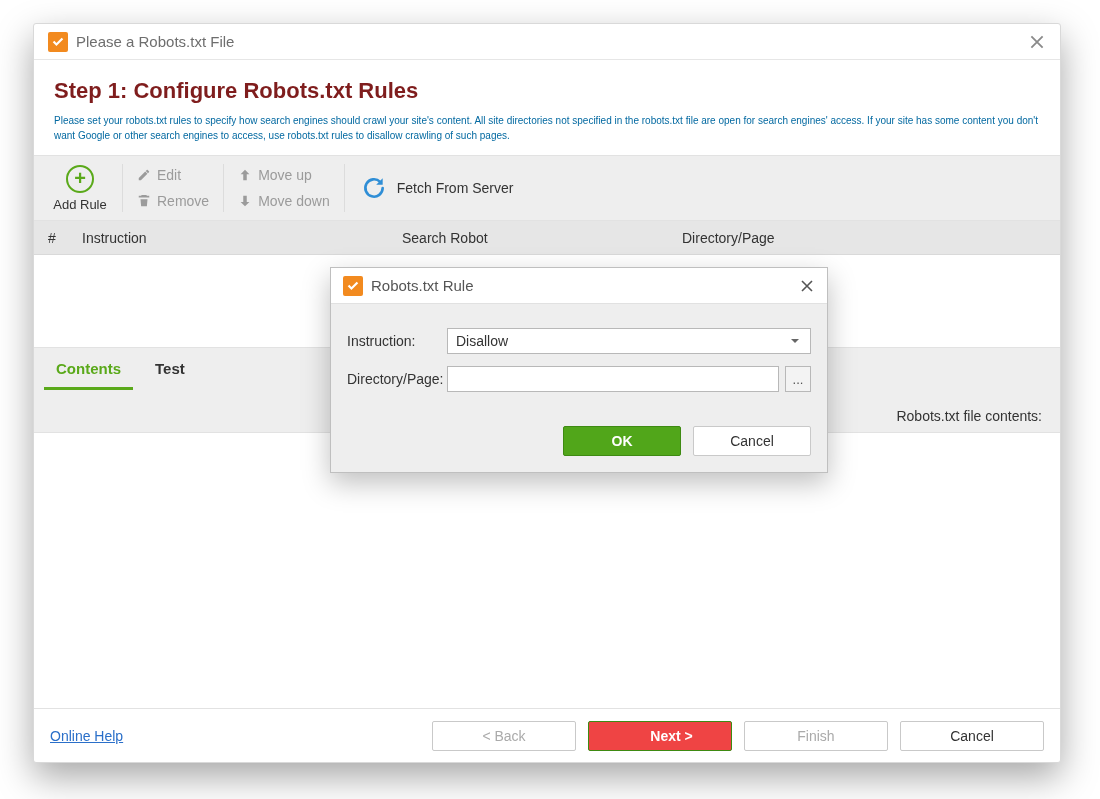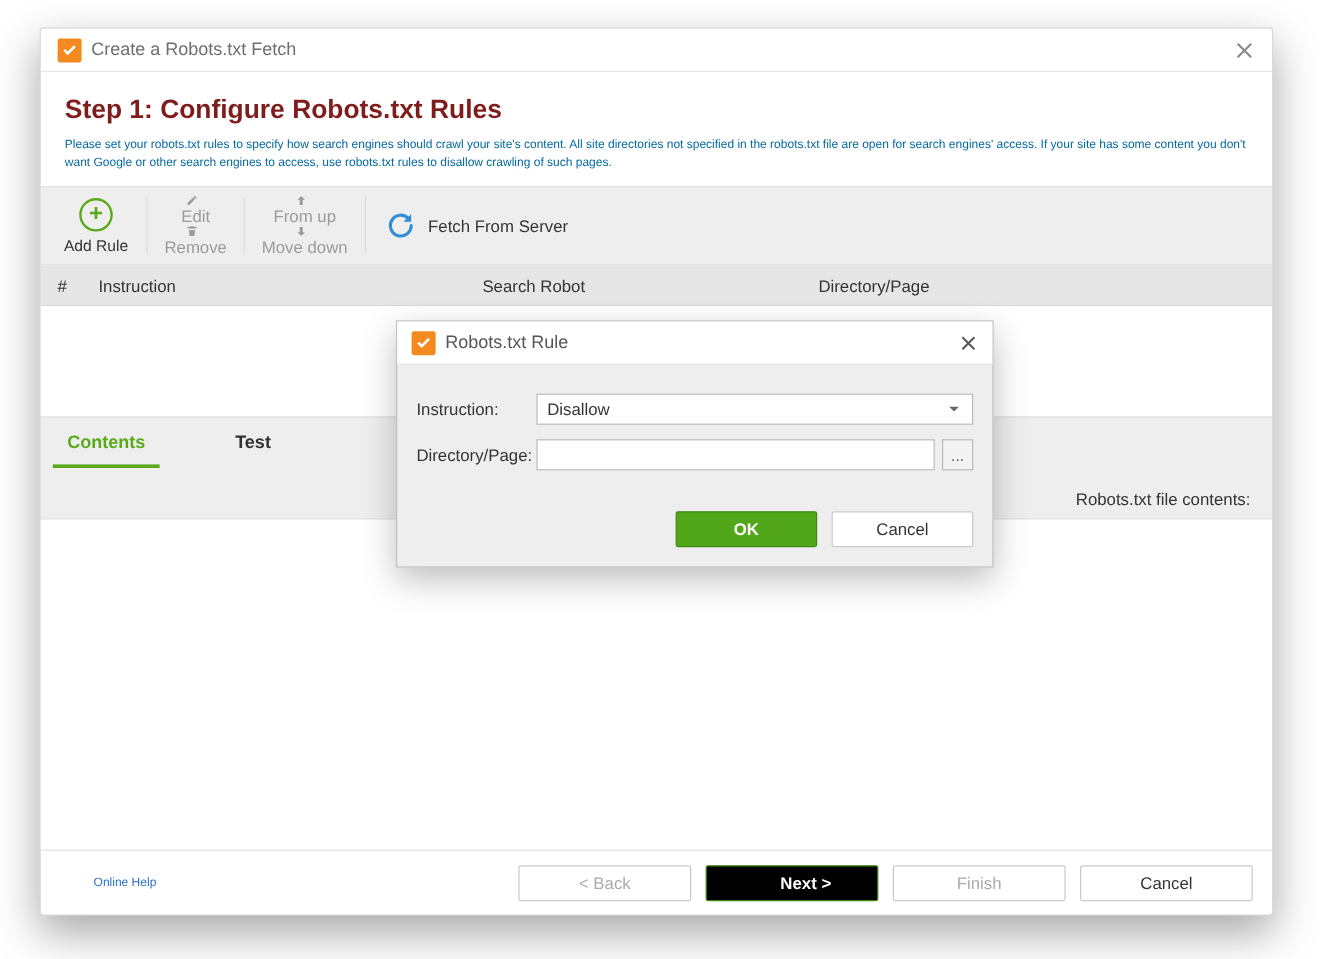--- a/index.html
+++ b/index.html
@@ -31,63 +31,63 @@
     height: 66px; display:flex; align-items:stretch; padding: 0 10px;
   }
   .tb-group { display:flex; flex-direction:column; justify-content:center; padding: 0 8px; }
   .tb-sep { width:1px; background:#dcdcdc; margin: 8px 6px; }
   .add-rule-btn { display:flex; flex-direction:column; align-items:center; justify-content:center; width:72px; cursor:pointer; }
   .add-circle {
     width:28px; height:28px; border:2px solid #5aa91a; border-radius:50%;
     display:flex; align-items:center; justify-content:center; color:#5aa91a; font-size:20px; font-weight:bold;
   }
   .add-label { font-size:13px; color:#333; margin-top:4px;text-align:center; }
-  .tb-item { display:flex; align-items:center; font-size:14px; color:#9b9b9b; height:26px; cursor:default;flex-direction:column; }
+  .tb-item { display:flex; align-items:center; font-size:14px; color:#9b9b9b; height:26px; cursor:default; }
   .tb-item svg { width:14px; height:14px; margin-right:6px; fill:#9b9b9b; }
   .fetch-btn { display:flex; align-items:center; cursor:pointer; padding:0 10px; }
   .fetch-icon { width:26px; height:26px; margin-right:10px; }
   .fetch-label { font-size:14px; color:#333; }
 
   .table-head {
     background:#e6e6e6; height:34px; display:flex; align-items:center;
     font-size:14px; color:#333; border-bottom:1px solid #d9d9d9;
   }
   .th { padding:0 14px; }
   .th-num { width:34px; }
   .th-instr { flex: 0 0 320px; }
   .th-robot { flex: 0 0 280px; }
   .th-dir { flex:1; }
   .table-body { height:92px; background:#fff; }
 
   .tabs-row {
-    background:#eeeeee; border-top:1px solid #e2e2e2; display:flex; padding-left:10px;gap:41px;
+    background:#eeeeee; border-top:1px solid #e2e2e2; display:flex; padding-left:10px;
   }
   .tab {
     padding:12px 12px 10px; font-size:15px; font-weight:600; color:#333;
     border-bottom:3px solid transparent; margin-right:10px; cursor:pointer;
   }
   .tab.active { color:#5aa91a; border-bottom-color:#5aa91a; }
 
   .contents-panel {
     background:#eeeeee; padding:18px 18px 8px; border-bottom:1px solid #e2e2e2;text-align:right;
   }
   .contents-label { font-size:14px; color:#333; }
   .content-area { flex:1; background:#fff; }
 
   .footer {
     border-top:1px solid #e2e2e2; height:54px; display:flex; align-items:center;
     padding: 0 16px;
   }
-  .footer-link { color:#2a6fc9; font-size:10px; cursor:pointer;margin-left:28px; }
+  .footer-link { color:#2a6fc9; text-decoration:underline; font-size:14px; cursor:pointer; }
   .footer-spacer { flex:1; }
   .wiz-btn {
     width:144px; height:30px; border:1px solid #c9c9c9; background:#fff;
     font-size:14px; color:#333; border-radius:2px; margin-left:12px; cursor:pointer;
   }
-  .wiz-btn.primary { background:#000000; color:#fff; border-color:#3e8a12; font-weight:600;padding-left:29px; }
+  .wiz-btn.primary { background:#ef4444; color:#fff; border-color:#3e8a12; font-weight:600;padding-left:29px; }
   .wiz-btn.disabled { color:#aaa; cursor:default; }
 
   
   .modal {
     position:absolute; left:296px; top:243px; width:498px;
     background:#eeeeee; border:1px solid #bfbfbf; box-shadow:0 10px 26px rgba(0,0,0,0.25);
   }
   .modal-titlebar {
     height:36px; background:#fff; border-bottom:1px solid #e1e1e1;
     display:flex; align-items:center; padding:0 12px;
@@ -130,21 +130,21 @@
 <body>
 
 <div class="window">
 
   <div class="titlebar">
     <div class="app-icon">
       <svg viewBox="0 0 16 16" width="14" height="14">
           <path fill="#fff" d="M6.2 12.6 2 8.4l1.8-1.8 2.4 2.4L12.2 3l1.8 1.8z"></path>
         </svg>
     </div>
-    <div class="titlebar-title">Create a Robots.txt Fetch</div>
+    <div class="titlebar-title">Please a Robots.txt File</div>
     <svg class="close-x" viewBox="0 0 16 16">
         <path stroke="currentColor" stroke-width="1.6" fill="none" d="M3 3l10 10M13 3L3 13"></path>
       </svg>
   </div>
 
   <div class="step-header">
     <div class="step-title">Step 1: Configure Robots.txt Rules</div>
     <div class="step-desc">Please set your robots.txt rules to specify how search engines should crawl your site's content. All site directories not specified in the robots.txt file are open for search engines' access. If your site has some content you don't want Google or other search engines to access, use robots.txt rules to disallow crawling of such pages.</div>
   </div>
 
@@ -167,21 +167,21 @@
           </svg>
         <span>Remove</span>
       </div>
     </div>
     <div class="tb-sep"></div>
     <div class="tb-group">
       <div class="tb-item">
         <svg viewBox="0 0 16 16">
             <path d="M8 2l5 5H10v7H6V7H3z"></path>
           </svg>
-        <span>From up</span>
+        <span>Move up</span>
       </div>
       <div class="tb-item">
         <svg viewBox="0 0 16 16">
             <path d="M8 14l-5-5h3V2h4v7h3z"></path>
           </svg>
         <span>Move down</span>
       </div>
     </div>
     <div class="tb-sep"></div>
     <div class="fetch-btn">

